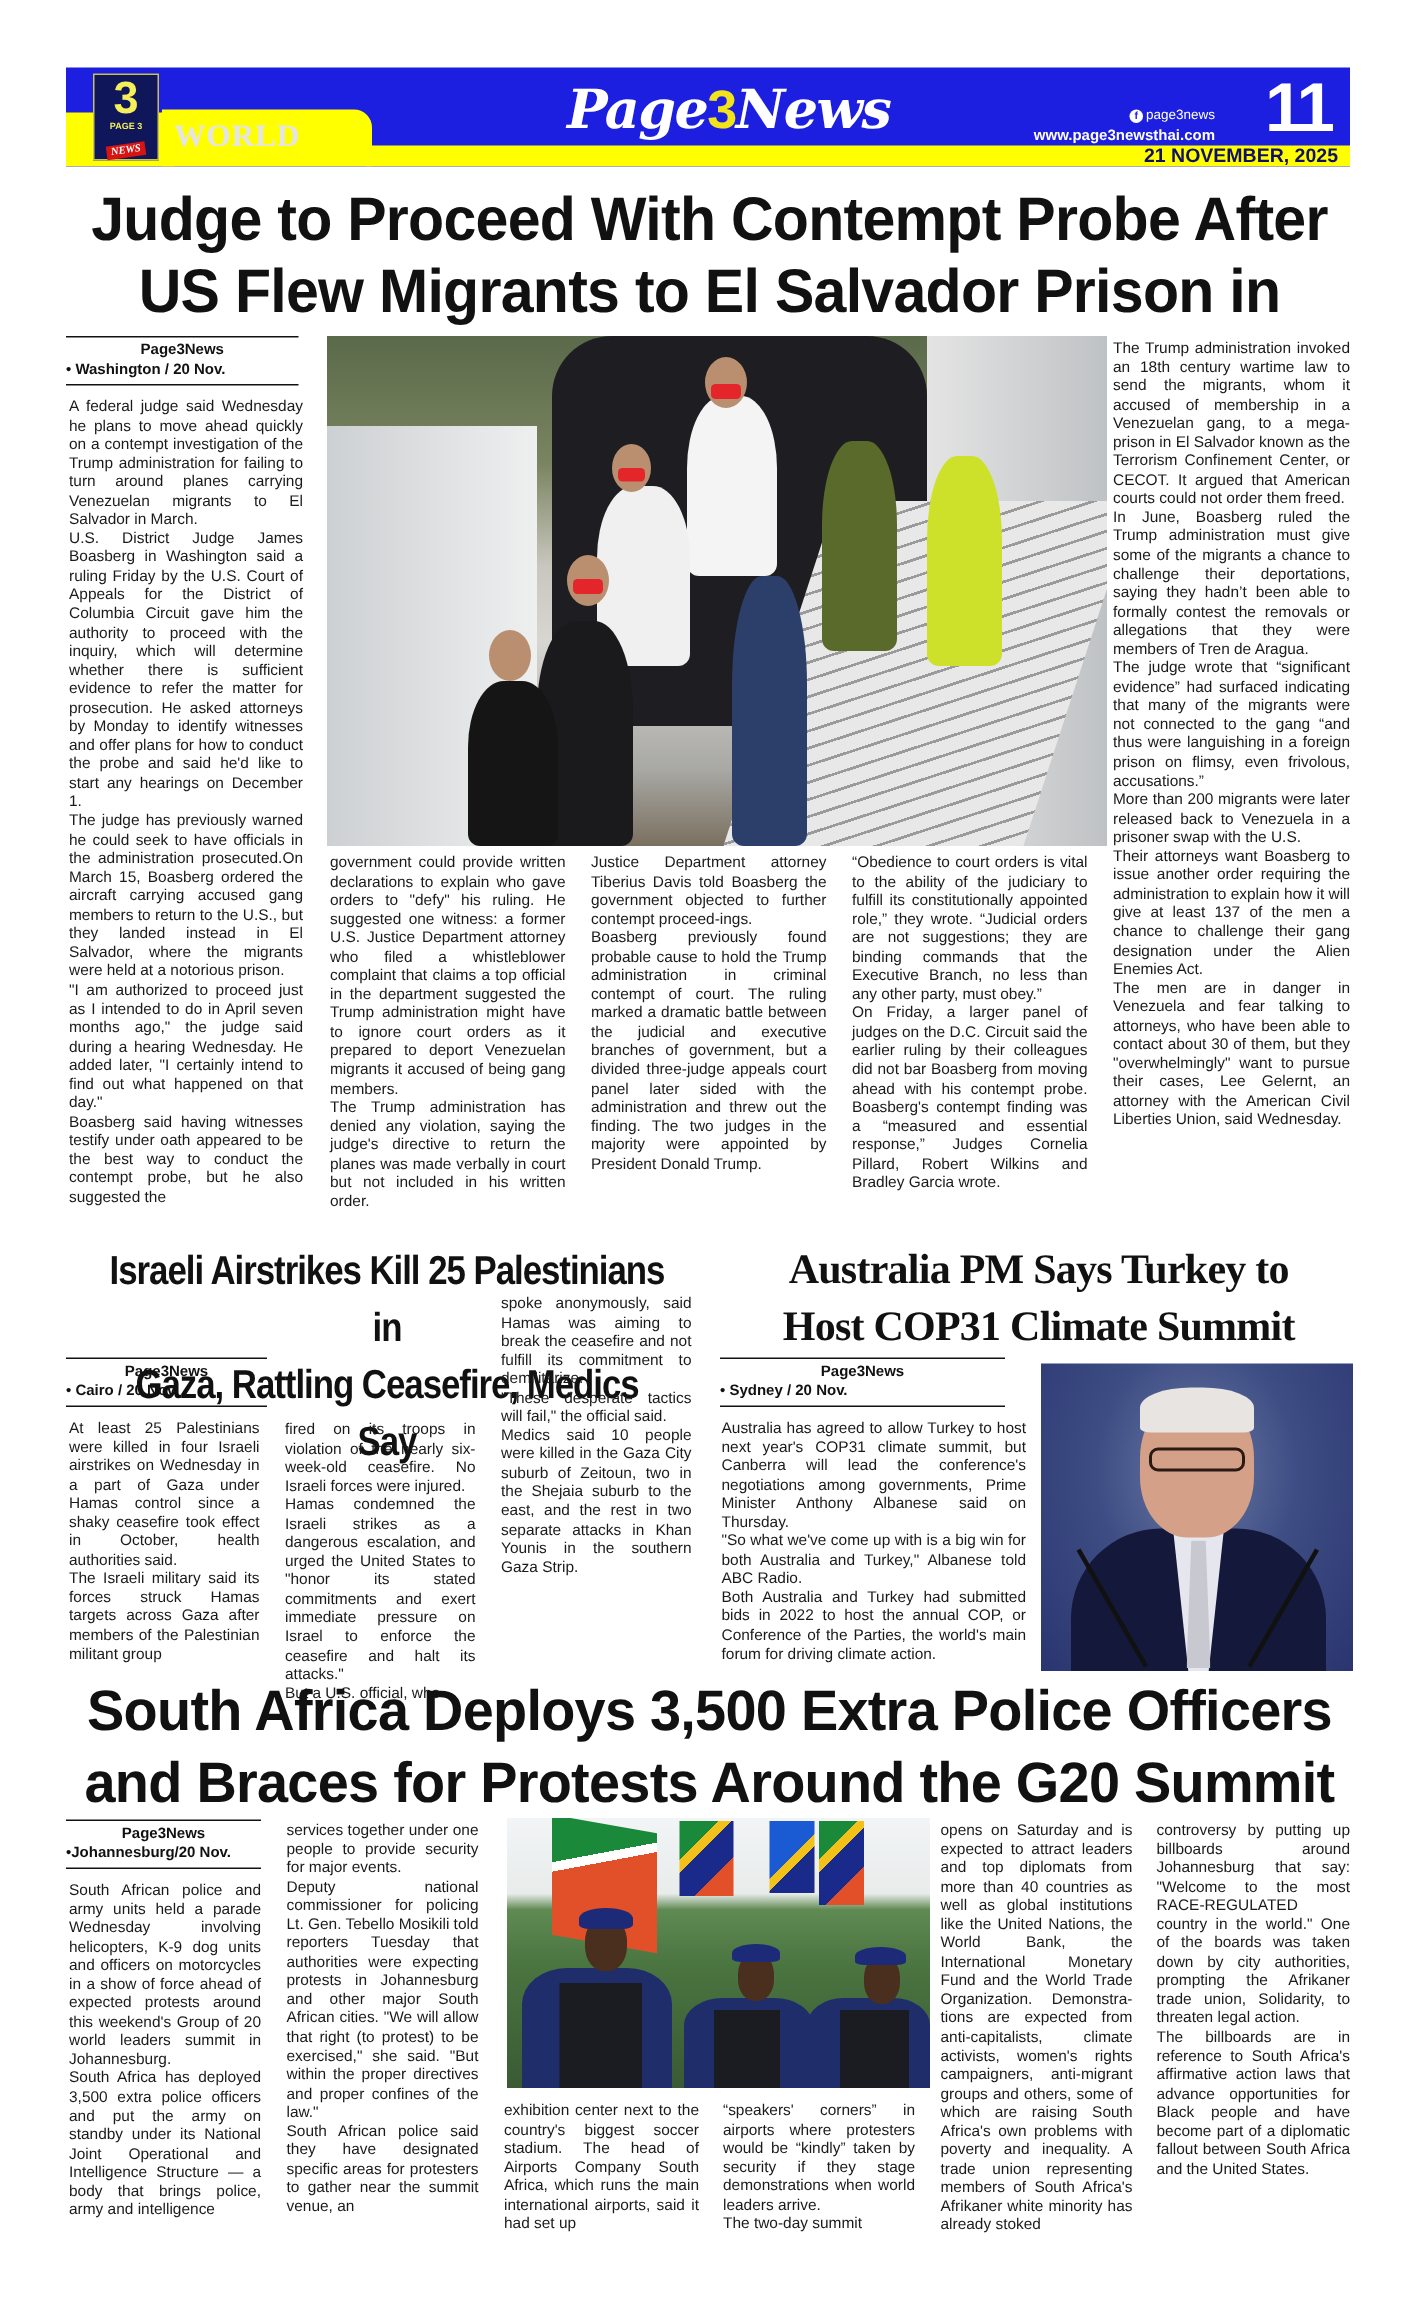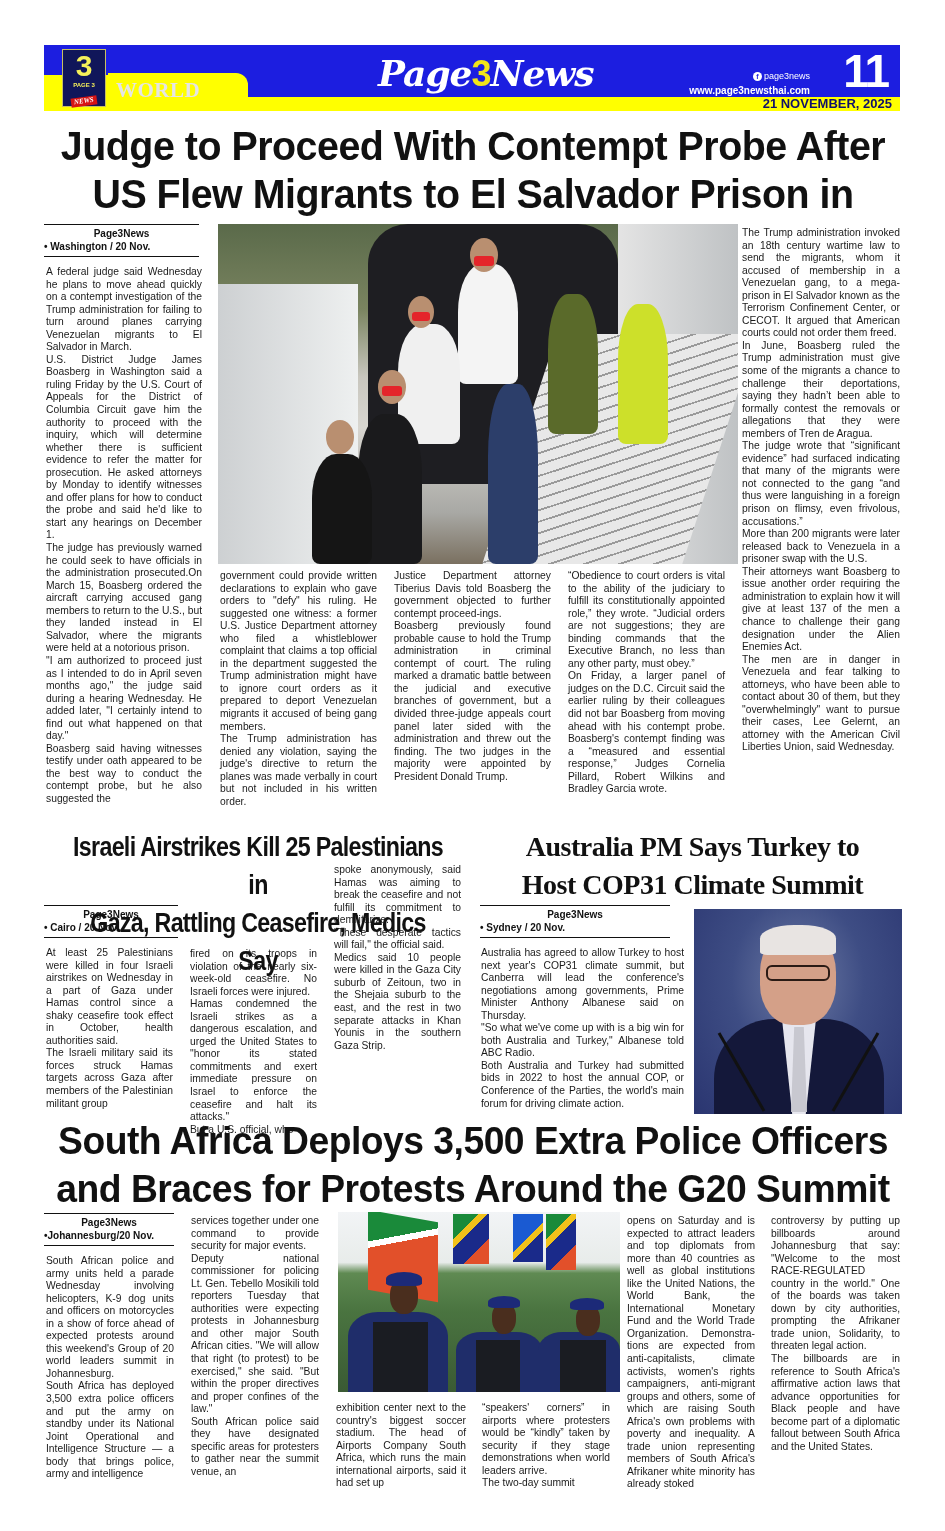--- a/index.html
+++ b/index.html
@@ -213,21 +213,21 @@
   <span class="agency">Page3News</span>
   <span class="dateline">•Johannesburg/20 Nov.</span>
 </div>
 
 <div class="col" style="left:46px; top:1255px; width:128px;">
   <p>South African police and army units held a parade Wednesday involving helicopters, K-9 dog units and officers on motorcycles in a show of force ahead of expected protests around this weekend's Group of 20 world leaders summit in Johannesburg.</p>
   <p>South Africa has deployed 3,500 extra police officers and put the army on standby under its National Joint Operational and Intelligence Structure — a body that brings police, army and intelligence</p>
 </div>
 
 <div class="col" style="left:191px; top:1215px; width:128px;">
-  <p>services together under one command to provide security for major events.</p>
+  <p>services together under one people to provide security for major events.</p>
   <p>Deputy national commissioner for policing Lt. Gen. Tebello Mosikili told reporters Tuesday that authorities were expecting protests in Johannesburg and other major South African cities. "We will allow that right (to protest) to be exercised," she said. "But within the proper directives and proper confines of the law."</p>
   <p>South African police said they have designated specific areas for protesters to gather near the summit venue, an</p>
 </div>
 
 <div class="photo photo-police">
   <div class="flag" style="left:30px; top:4px; width:70px; height:80px; background:linear-gradient(160deg,#1a8a3a 0 30%,#ffffff 30% 36%,#e2502a 36% 100%); transform:skewY(10deg);"></div>
   <div class="flag" style="left:115px; top:2px; width:36px; height:50px; background:linear-gradient(135deg,#1a8a3a 0 30%,#f2c21a 30% 40%,#1a2a8a 40% 70%,#e2502a 70% 100%);"></div>
   <div class="flag" style="left:175px; top:2px; width:30px; height:48px; background:linear-gradient(135deg,#1a5ad2 0 50%,#f2c21a 50% 60%,#1a2a8a 60%);"></div>
   <div class="flag" style="left:208px; top:2px; width:30px; height:56px; background:linear-gradient(135deg,#1a8a3a 0 30%,#f2c21a 30% 40%,#1a2a8a 40% 70%,#e2502a 70%);"></div>
   <div class="officer" style="left:10px; top:100px; width:100px; height:80px;"></div>

